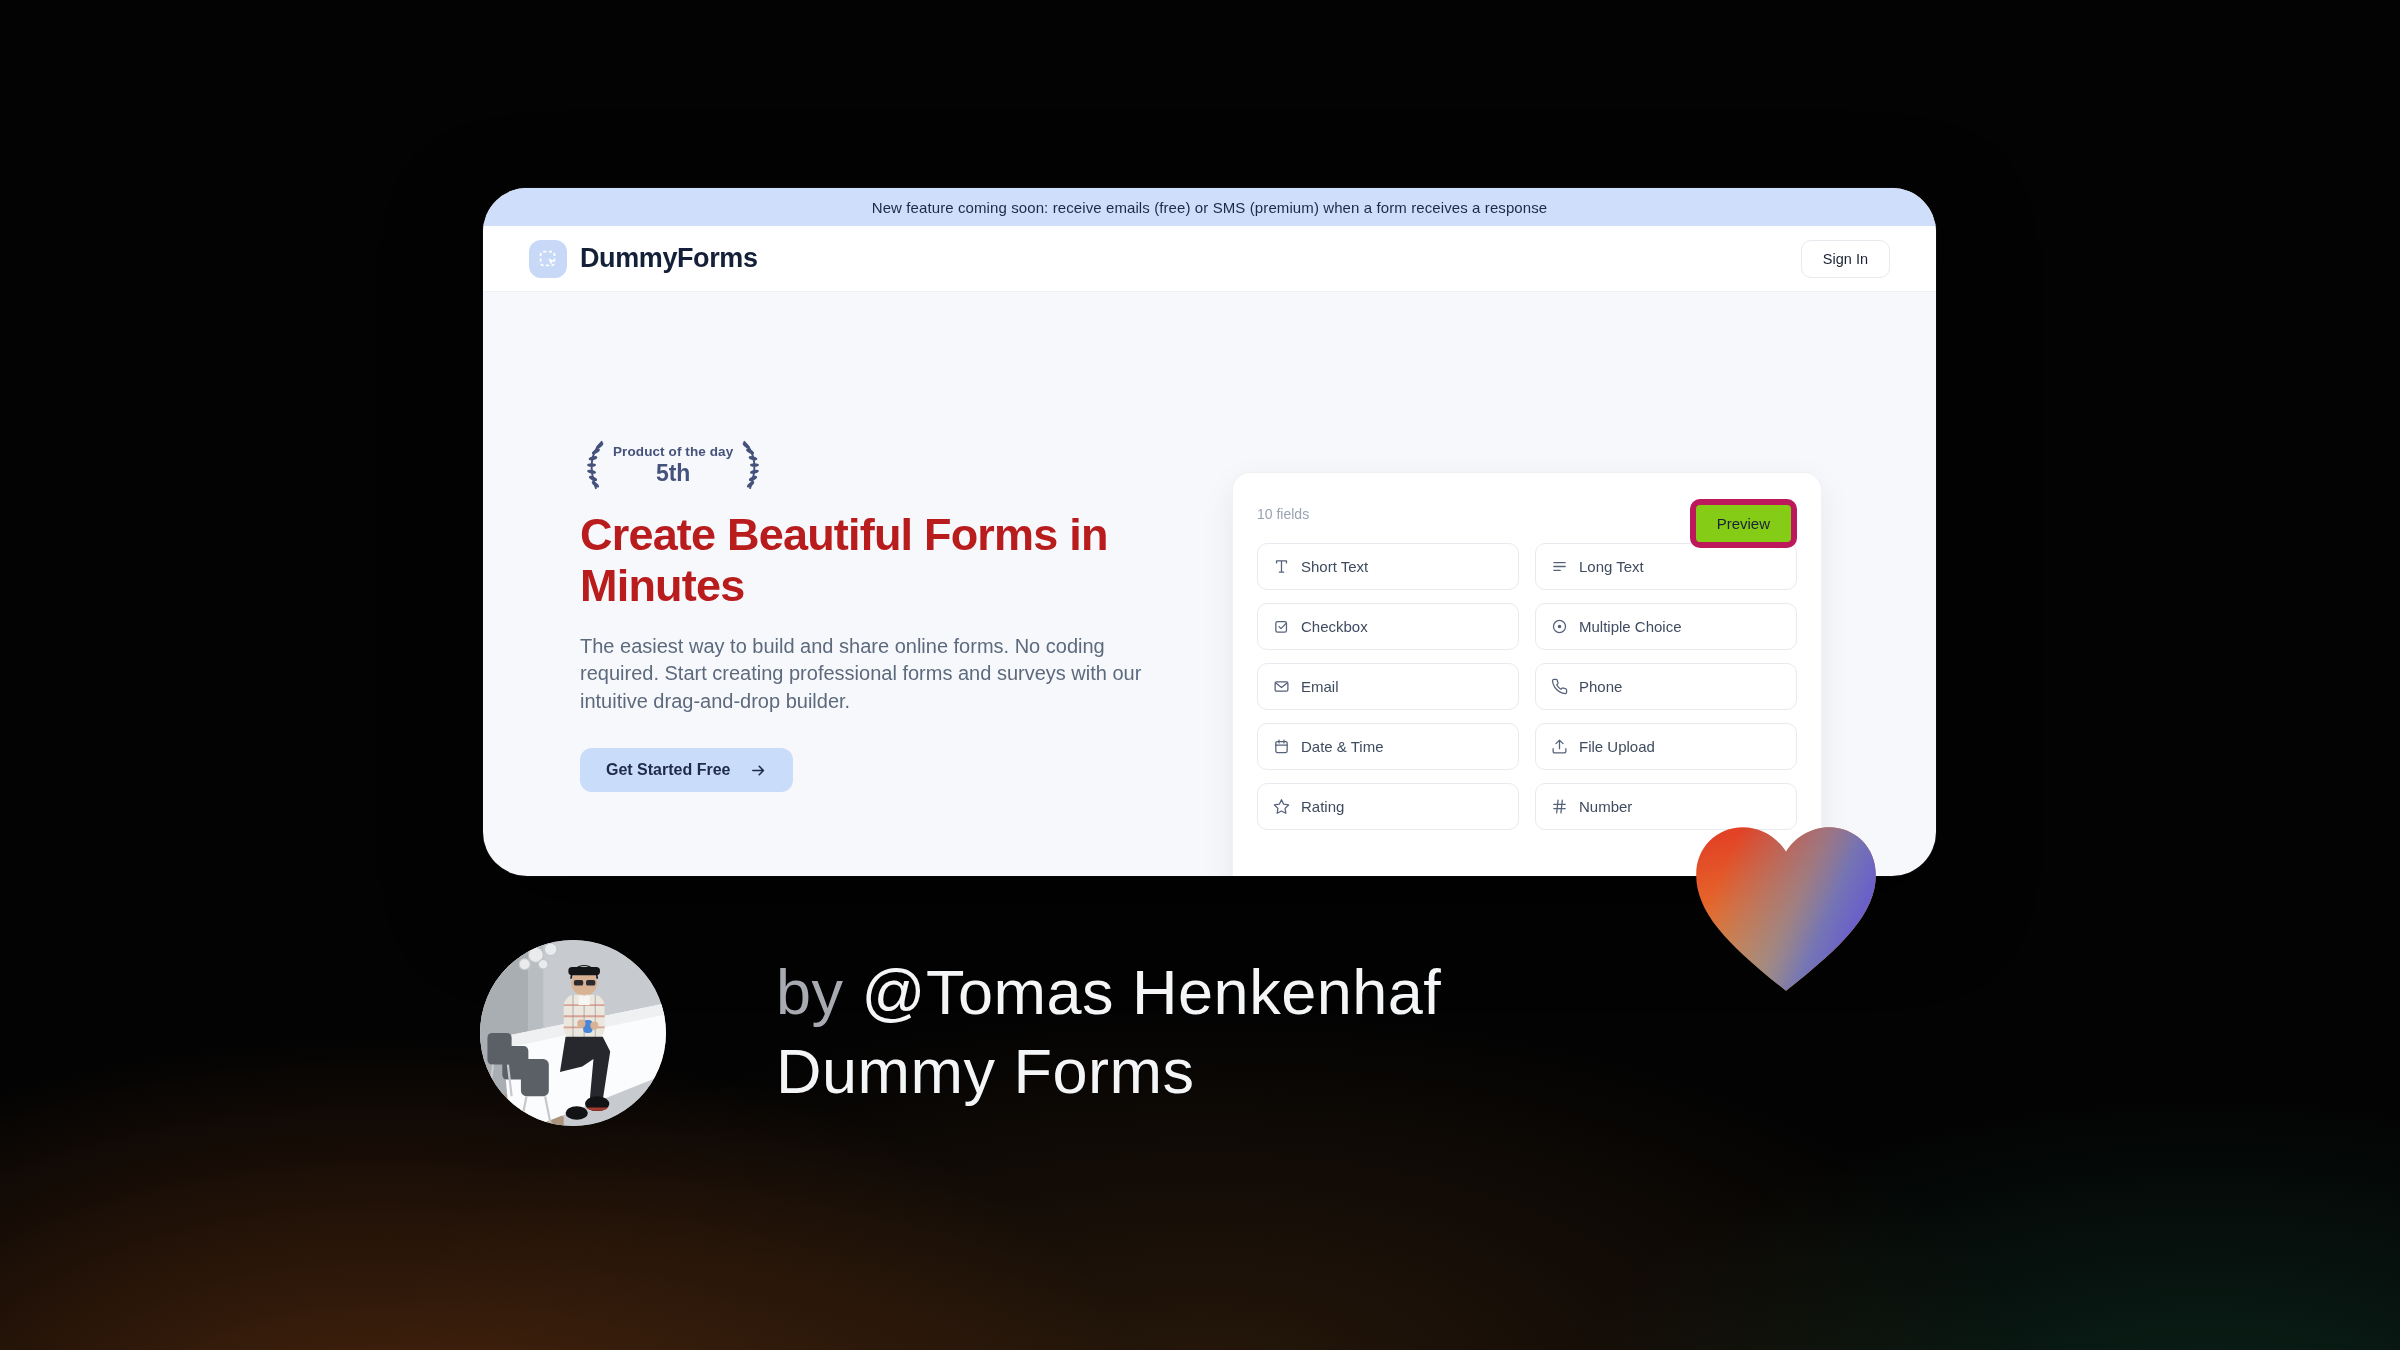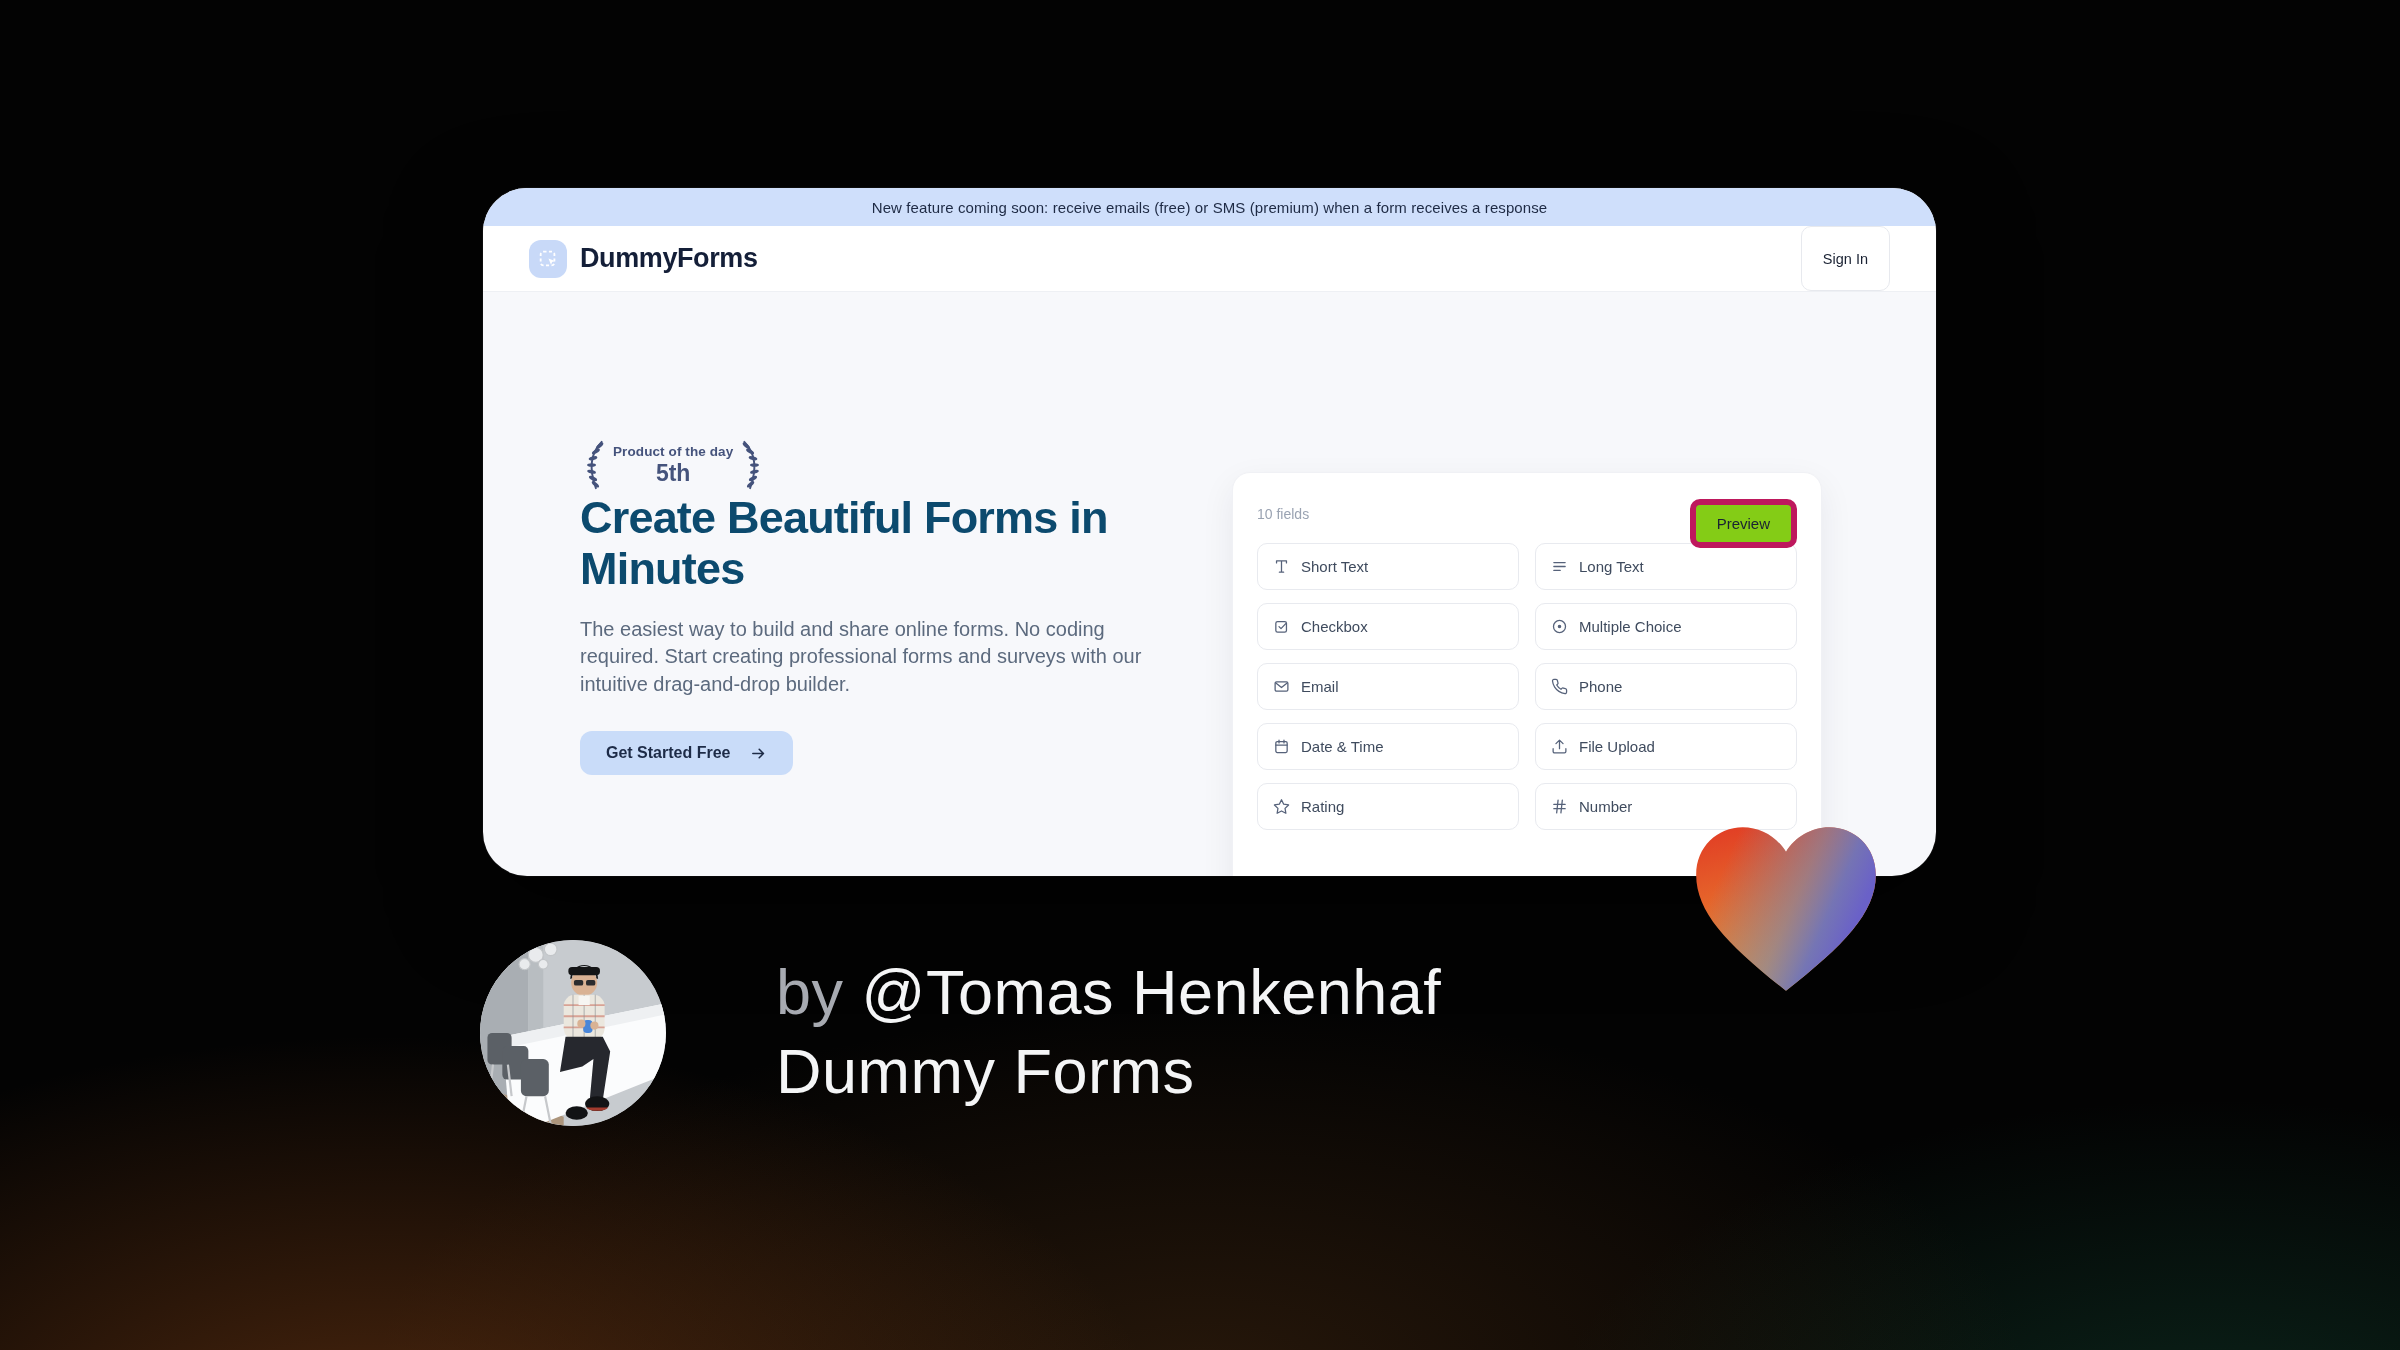--- a/index.html
+++ b/index.html
@@ -23,21 +23,21 @@
   .window {
     position:absolute; left:483px; top:188px; width:1453px; height:688px;
     border-radius:44px; background:#f7f8fb; overflow:hidden;
     box-shadow:0 30px 90px rgba(0,0,0,.65), 0 0 0 1px rgba(255,255,255,.05);
   }
   .banner {
     height:38px; background:#cfdffb; display:flex; align-items:center; justify-content:center;
     font-size:15px; font-weight:500; color:#1e2a44; letter-spacing:.1px;
   }
   .appbar {
-    height:66px; background:#ffffff; display:flex; 
+    height:66px; background:#ffffff; display:flex; align-items:center;
     justify-content:space-between; padding:0 46px; border-bottom:1px solid #eef0f4;
   }
   .brand { display:flex; align-items:center; gap:13px; }
   .logo-box {
     width:38px; height:38px; border-radius:12px; background:#c8d9f8;
     display:flex; align-items:center; justify-content:center;
   }
   .brand-name { font-size:27px; font-weight:700; color:#141f38; letter-spacing:-.4px; }
   .signin-btn {
     background:#fff; border:1px solid #e7e9ee; border-radius:10px;
@@ -46,22 +46,22 @@
   }
 
   
   .hero { position:relative; width:100%; height:591px; }
   .hero-left { position:absolute; left:97px; top:146px; width:610px; }
   .potd { display:flex; align-items:center; gap:3px; color:#45537c; }
   .potd-text { text-align:center; padding:0 4px; }
   .potd-line1 { font-size:13.5px; font-weight:700; letter-spacing:.1px; }
   .potd-line2 { font-size:23px; font-weight:700; margin-top:1px; }
   .hero-title {
-    font-size:45px; line-height:1.14; font-weight:700;
-    color:#0c4a6e; letter-spacing:-.8px;
+    margin-top:17px; font-size:45px; line-height:1.14; font-weight:700;
+    color:#b91c1c; letter-spacing:-.8px;
   }
   .hero-desc {
     margin-top:21px; width:578px; font-size:20px; line-height:1.38; color:#5c6a7e;
   }
   .cta-btn {
     margin-top:33px; display:inline-flex; align-items:center; gap:20px;
     background:#c9dcf9; border:none; border-radius:12px; padding:13px 26px;
     font-family:inherit; font-size:16px; font-weight:600; color:#1d2b47; cursor:pointer;
   }
 

